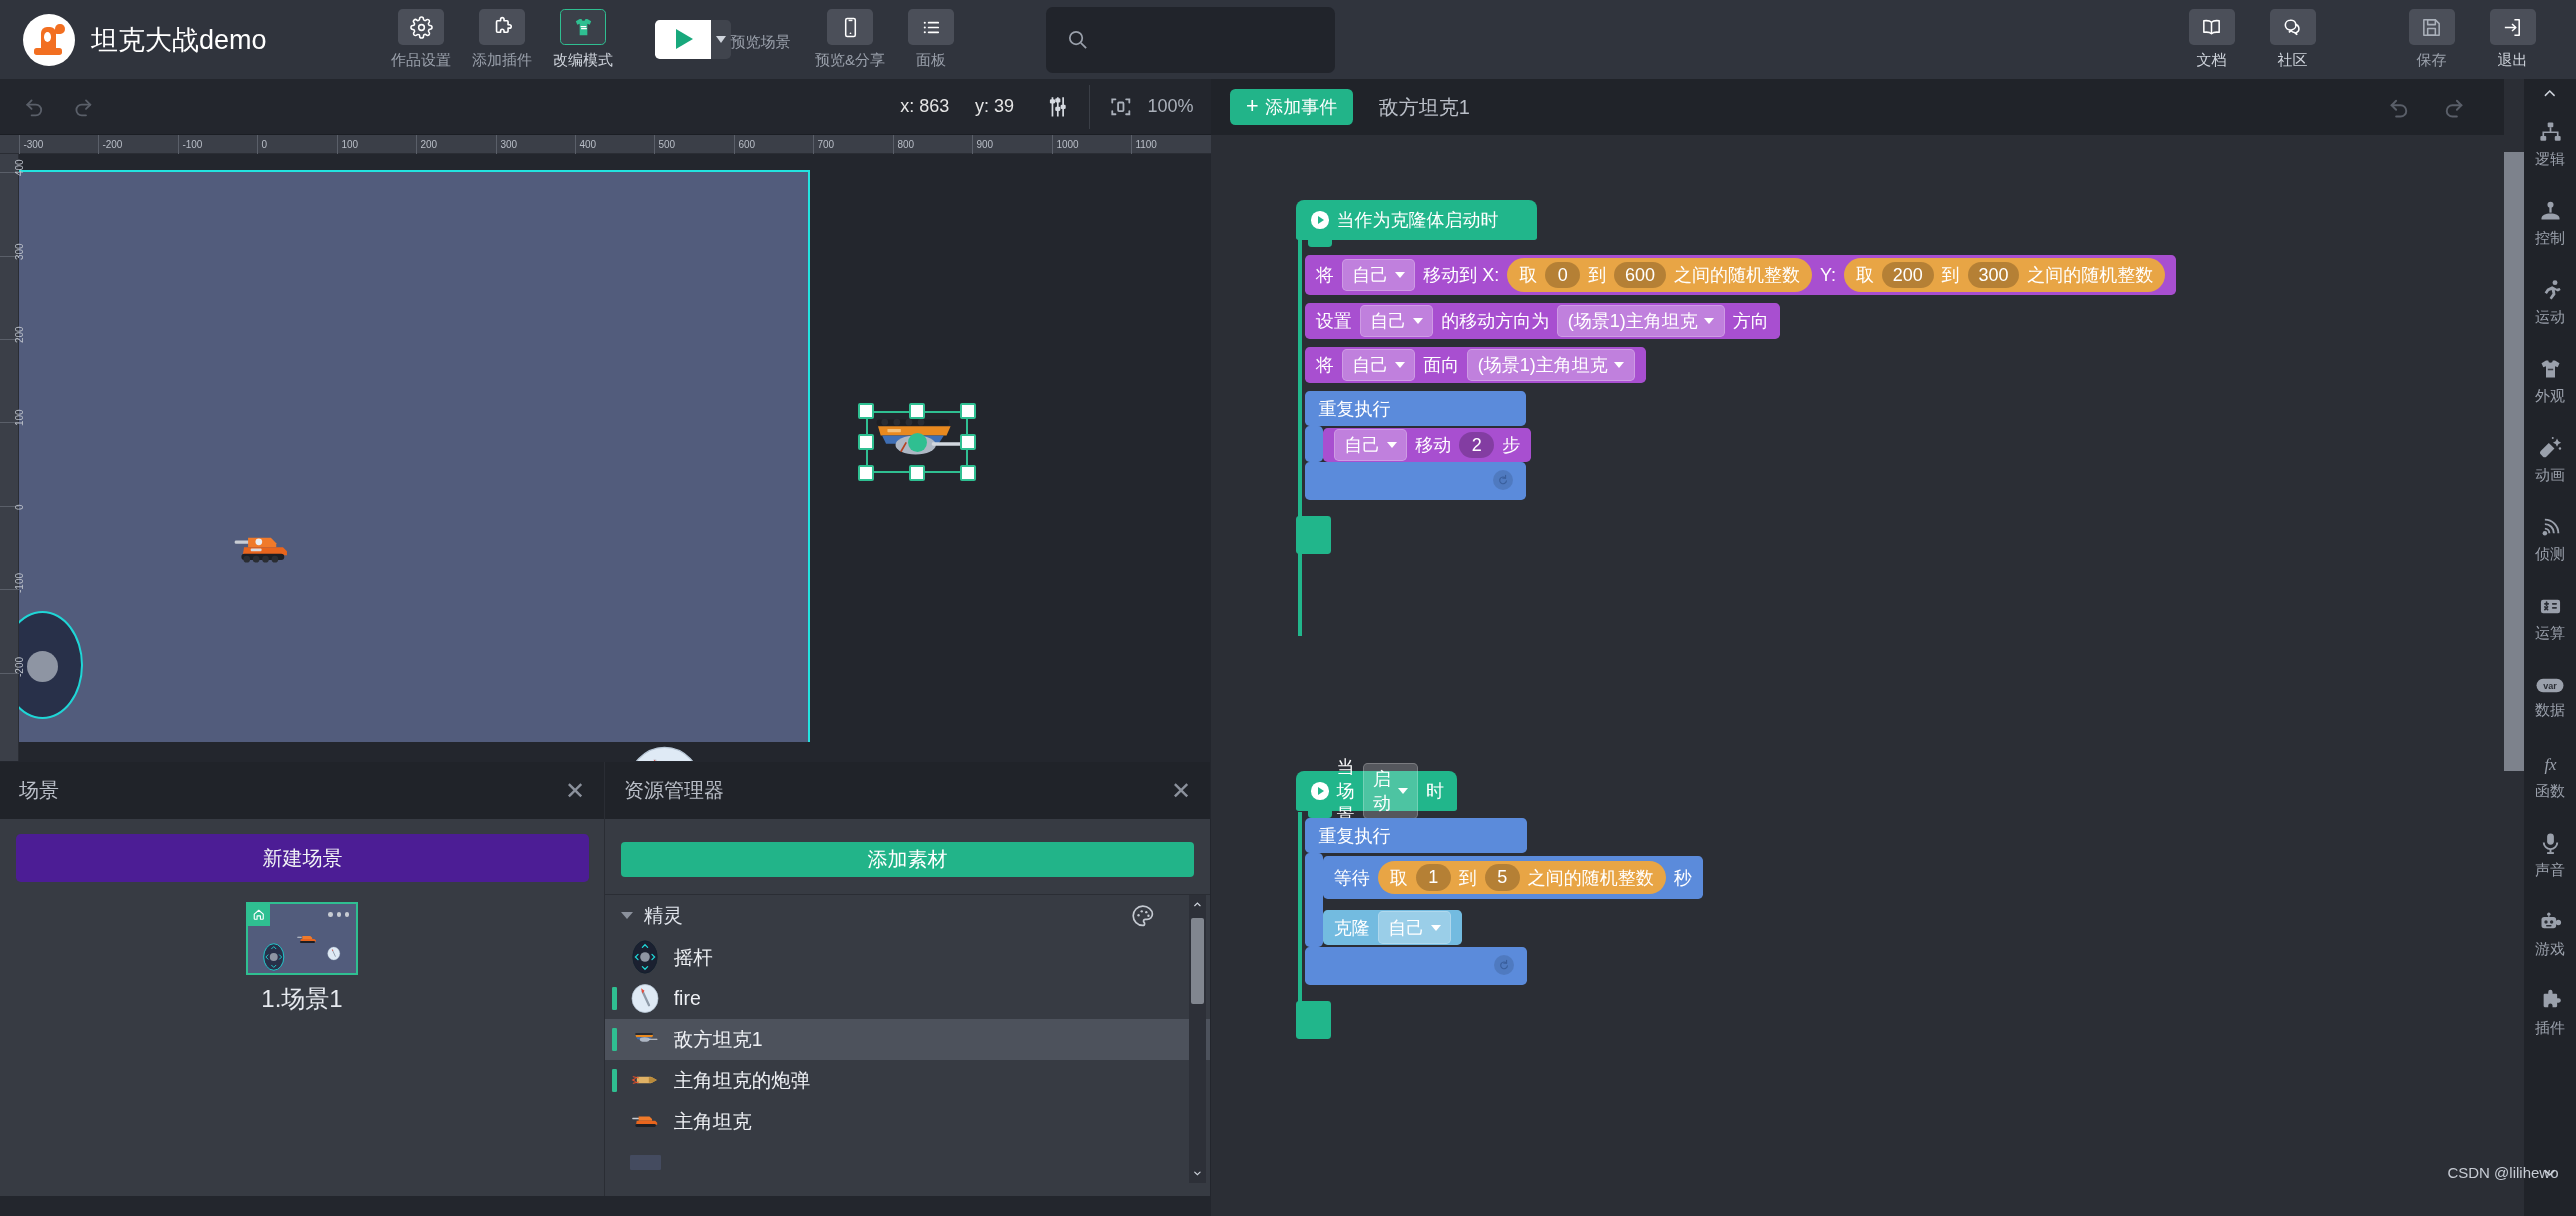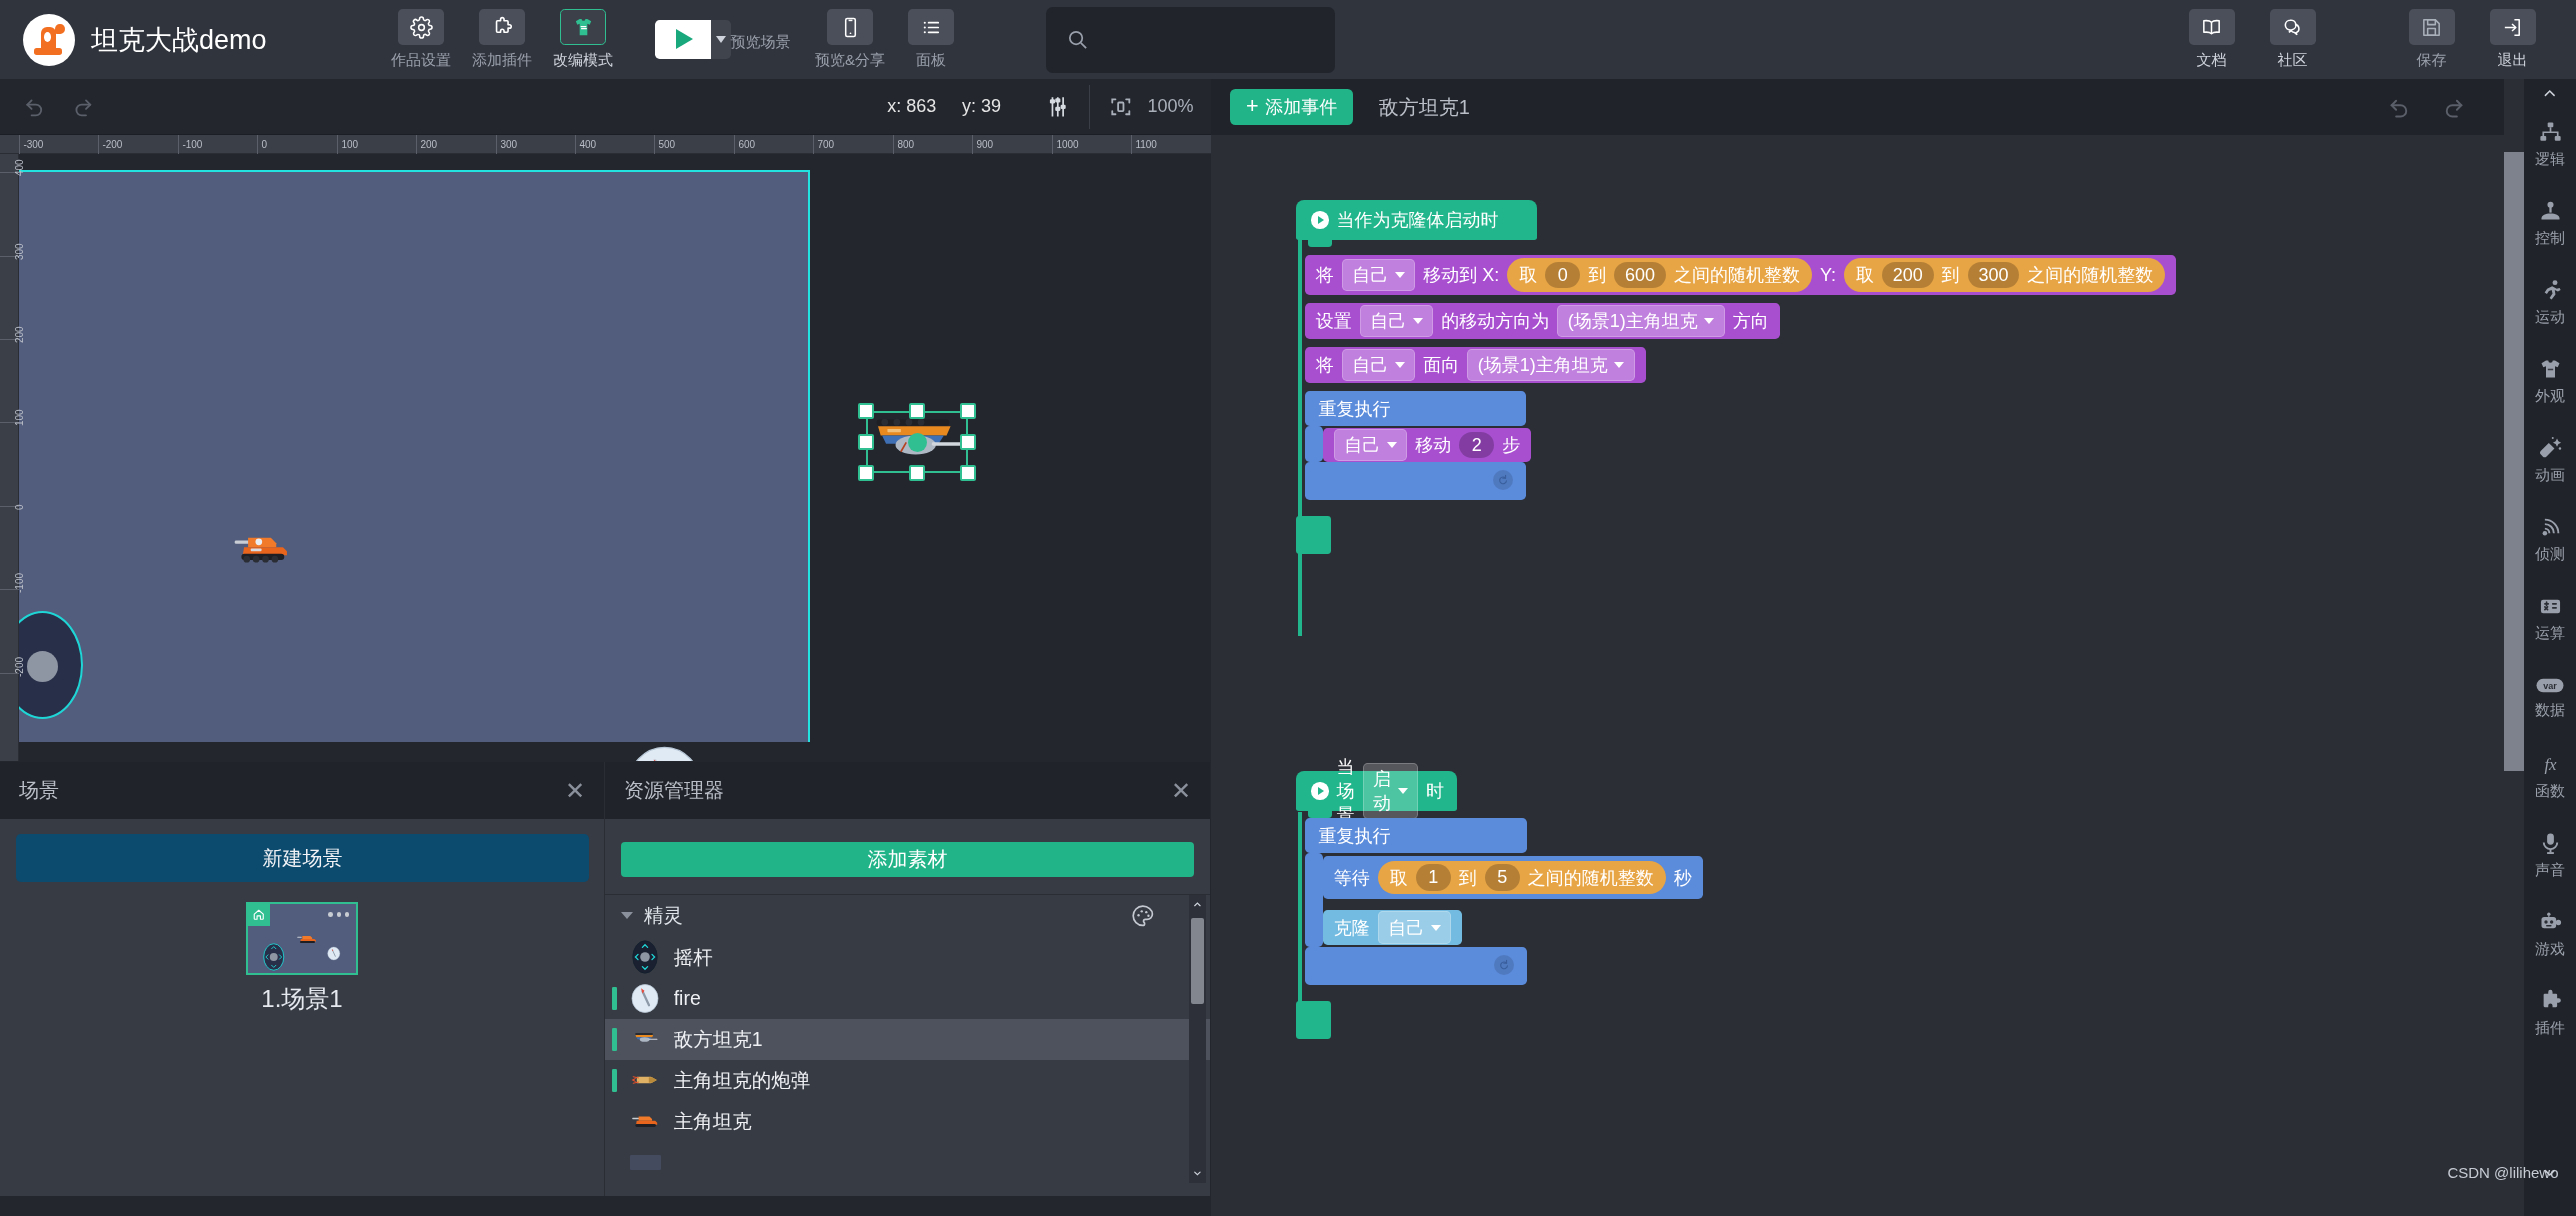--- a/index.html
+++ b/index.html
@@ -183,21 +183,21 @@
   .panel-res { width: 605px; }
   .panel-hd {
     height: 57px; background: #202329; display: flex; align-items: center;
     padding: 0 19px; justify-content: space-between;
   }
   .panel-hd .t { font-size: 20px; color: #b9bec7; }
   .panel-close { font-size: 24px; color: #8b919c; cursor: pointer; line-height: 1; }
   .panel-body { padding: 15px 16px 0 16px; }
 
   .btn-new-scene {
-    width: 573px; height: 48px; background: #0c4a6e; border-radius: 4.7px;
+    width: 573px; height: 48px; background: #4c1d95; border-radius: 4.7px;
     display: flex; align-items: center; justify-content: center;
     font-size: 20px; color: #f0f2f5; cursor: pointer;
   }
   .scene-card-wrap { margin-top: 20px; display: flex; flex-direction: column; align-items: center; }
   .scene-card {
     width: 112px; height: 73px; background: #525c7c; border: 2px solid #2fbf91;
     position: relative; cursor: pointer;
   }
   .scene-home {
     position: absolute; left: 0; top: 0; width: 21.5px; height: 21.5px;
@@ -508,21 +508,21 @@
         </svg>
       </div>
       <div class="icon-btn" style="margin-left:16px">
         <svg width="25.6" height="25.6" viewBox="0 0 24 24" fill="none" stroke="#5a5f69" stroke-width="1.7" stroke-linecap="round">
           <path d="M15 6l4 4-4 4"></path>
             <path d="M19 10h-8a5 5 0 0 0 0 10h4"></path>
         </svg>
       </div>
       <div class="coord-box">
         <div class="coord">x: 863</div>
-        <div class="coord" style="margin-right:41px">y: 39</div>
+        <div class="coord" style="margin-right:28px">y: 39</div>
         <div class="icon-btn">
           <svg width="25.6" height="25.6" viewBox="0 0 24 24" stroke="#d6dae1" stroke-width="1.6" fill="none">
             <path d="M7 3v18M12 3v18M17 3v18"></path>
             <rect x="4.6" y="5" width="4.8" height="4" rx="1.2" fill="#d6dae1" stroke="none"></rect>
             <rect x="9.6" y="4" width="4.8" height="4" rx="1.2" fill="#d6dae1" stroke="none"></rect>
             <rect x="14.6" y="10" width="4.8" height="4" rx="1.2" fill="#d6dae1" stroke="none"></rect>
             <rect x="9.6" y="12" width="4.8" height="4" rx="1.2" fill="#d6dae1" stroke="none"></rect>
           </svg>
         </div>
         <div class="stage-sep"></div>

